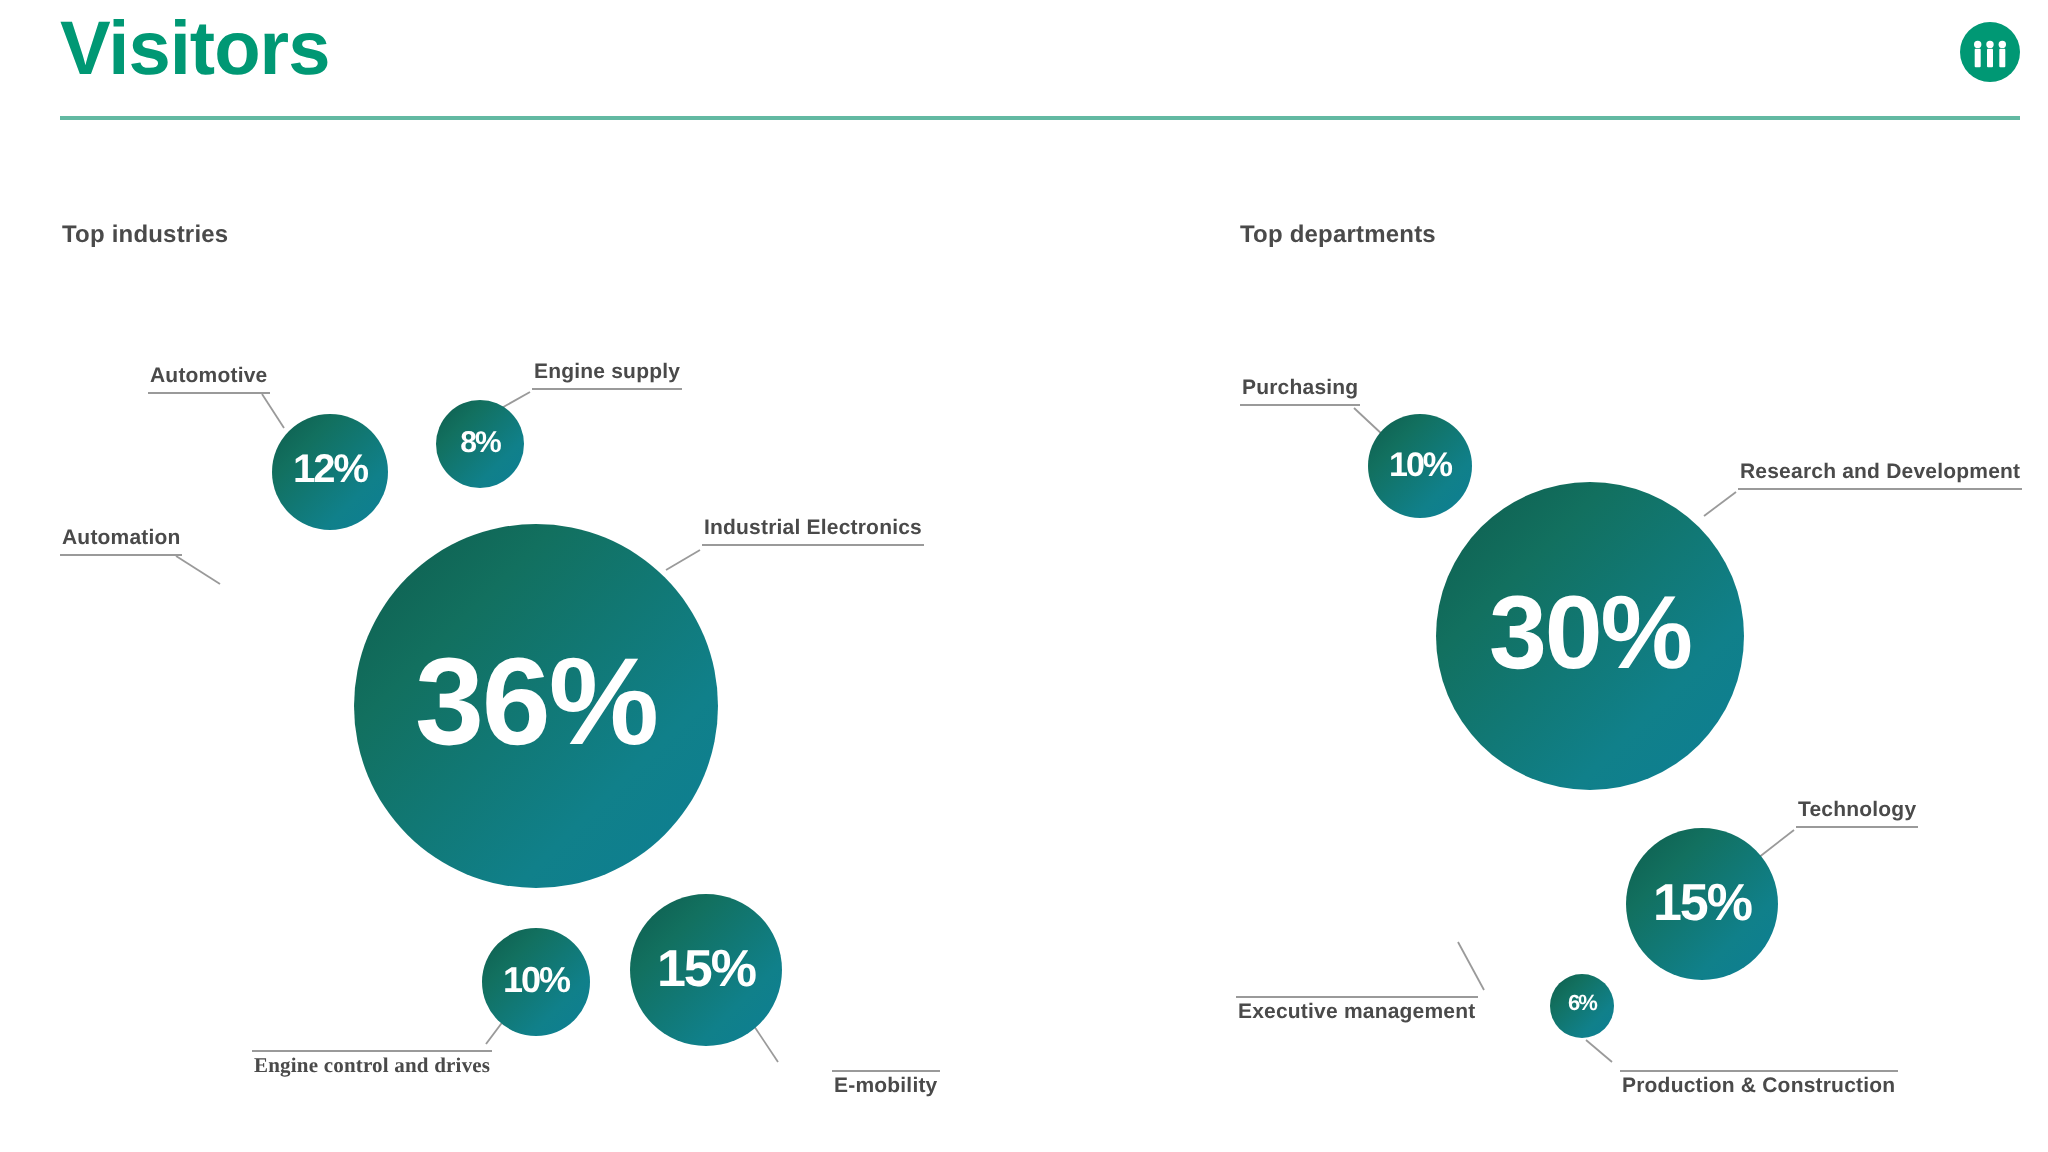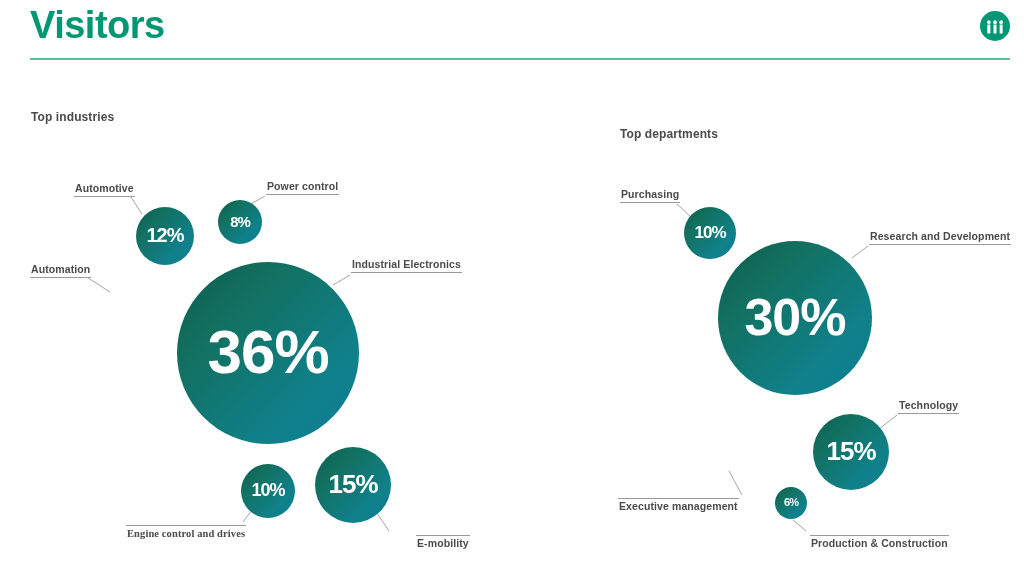--- a/index.html
+++ b/index.html
@@ -51,21 +51,21 @@
   
   .section-caption {
     position: absolute;
     font-size: 12px;
     font-weight: bold;
     color: #4a4a4a;
     letter-spacing: 0.1px;
     white-space: nowrap;
   }
   #caption-industries { left: 31px; top: 110px; }
-  #caption-departments { left: 620px; top: 110px; margin-top: 17px; }
+  #caption-departments { left: 620px; top: 110px; }
 
   
   .bubble-layer {
     position: absolute;
     left: 0; top: 0;
     width: 1024px; height: 576px;
   }
   .bubble {
     position: absolute;
     border-radius: 50%;
@@ -177,21 +177,21 @@
     </div>
     <div class="bubble" id="bub-technology" style="left: 813px; top: 414px; width: 76px; height: 76px;">
       <span class="bubble-value" style="font-size: 26px;">15%</span>
     </div>
     <div class="bubble" id="bub-production-construction" style="left: 775px; top: 487px; width: 32px; height: 32px;">
       <span class="bubble-value" style="font-size: 11px;">6%</span>
     </div>
   </div>
 
   <div class="bubble-label rule-below" id="lbl-automotive" style="left: 74px; top: 182px;">Automotive</div>
-  <div class="bubble-label rule-below" id="lbl-power-supply" style="left: 266px; top: 180px;">Power control</div>
+  <div class="bubble-label rule-below" id="lbl-power-supply" style="left: 266px; top: 180px;">Engine supply</div>
   <div class="bubble-label rule-below" id="lbl-automation" style="left: 30px; top: 263px;">Automation</div>
   <div class="bubble-label rule-below" id="lbl-industrial-electronics" style="left: 351px; top: 258px;">Industrial Electronics</div>
   <div class="bubble-label rule-above" id="lbl-engine-control" style="left: 126px; top: 525px; font-family: Liberation Serif, serif;">Engine control and drives</div>
   <div class="bubble-label rule-above" id="lbl-e-mobility" style="left: 390px; top: 535px; margin-left: 26px;">E-mobility</div>
 
   <div class="bubble-label rule-below" id="lbl-purchasing" style="left: 620px; top: 188px;">Purchasing</div>
   <div class="bubble-label rule-below" id="lbl-research-development" style="left: 869px; top: 230px;">Research and Development</div>
   <div class="bubble-label rule-above" id="lbl-executive-management" style="left: 618px; top: 498px;">Executive management</div>
   <div class="bubble-label rule-below" id="lbl-technology" style="left: 898px; top: 399px;">Technology</div>
   <div class="bubble-label rule-above" id="lbl-production-construction" style="left: 810px; top: 535px;">Production &amp; Construction</div>

